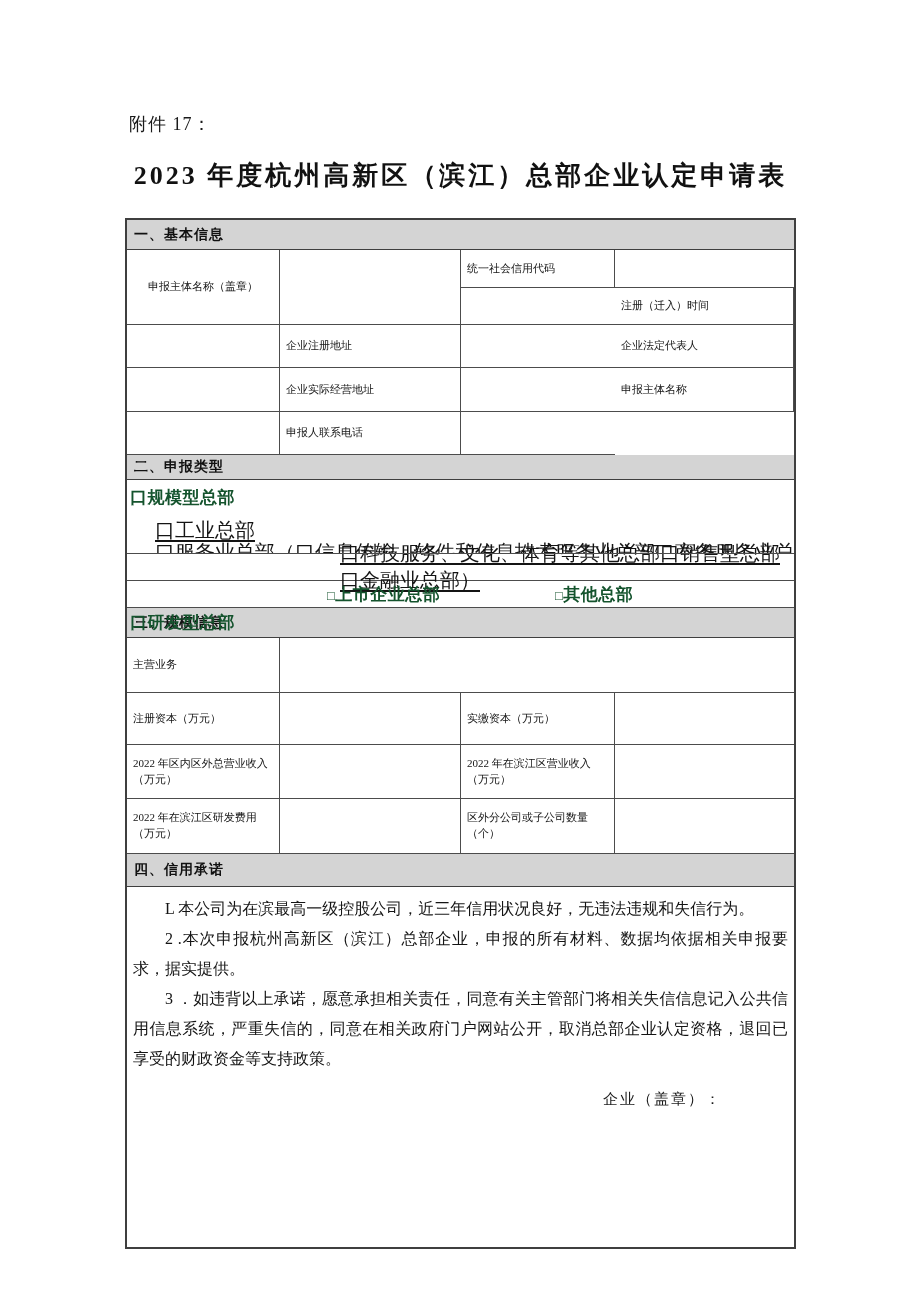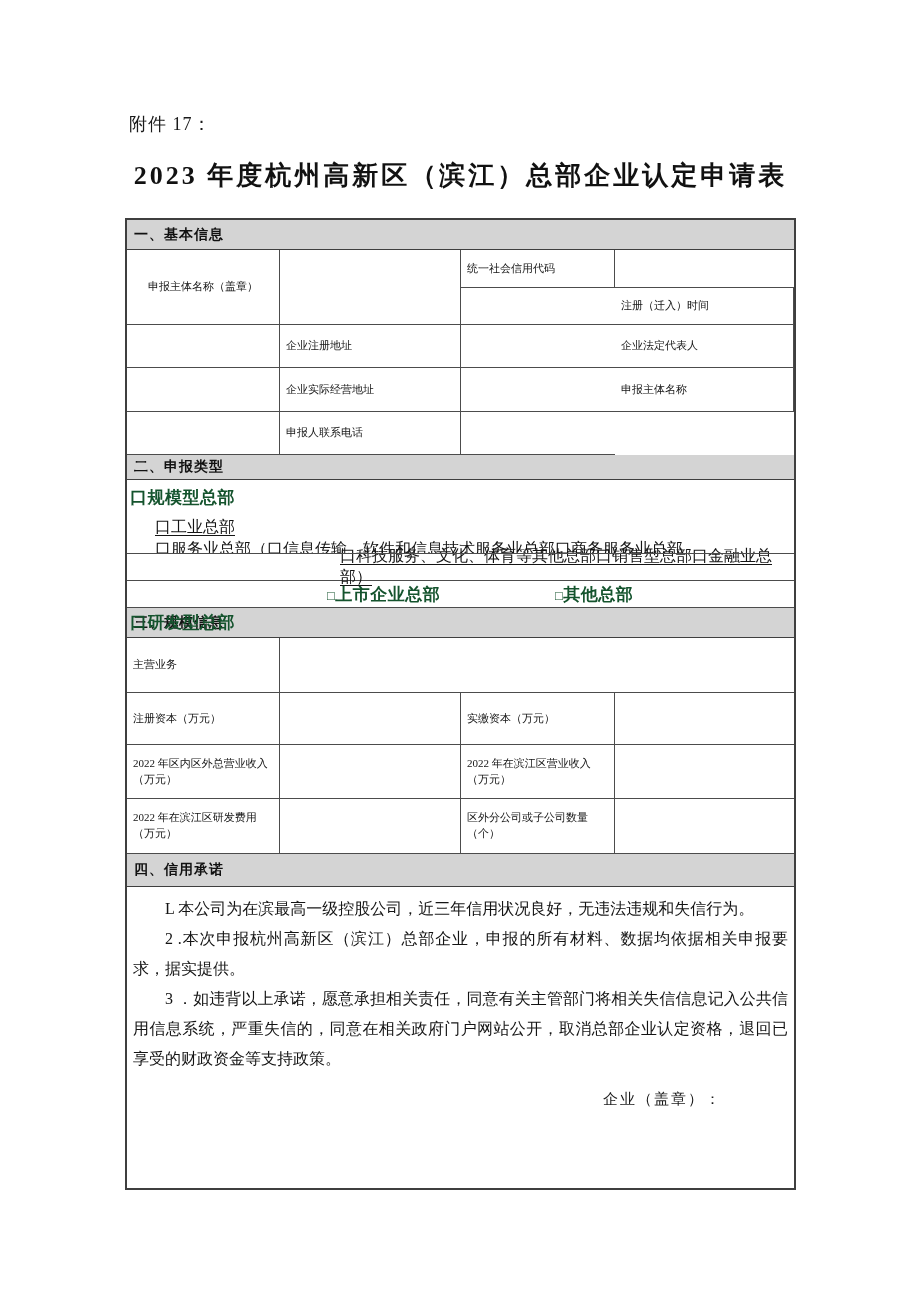--- a/index.html
+++ b/index.html
@@ -58,32 +58,32 @@
   .center{justify-content:center;text-align:center;}
 
   
   .s2a{height:74px;position:relative;overflow:hidden;border-bottom:1px solid var(--cell-line);}
   .s2b{height:27px;border-bottom:1px solid var(--cell-line);display:flex;align-items:center;padding-left:213px;font-size:16px;}
   .s2c{height:27px;border-bottom:1px solid var(--cell-line);position:relative;}
   .optbold{
     font-family:"Liberation Sans","DejaVu Sans",sans-serif;
     font-weight:bold;font-size:17px;color:#14532d;letter-spacing:0.5px;
   }
-  .kai{font-size:16px;color:#141414;}
+  .kai{font-size:20px;color:#141414;}
   .u{text-decoration:underline;text-underline-offset:3px;}
   .s2a .l1{position:absolute;top:6px;left:3px;}
   .s2a .l2{position:absolute;top:37px;left:28px;}
   .s2a .l3{position:absolute;top:59px;left:28px;white-space:nowrap;}
   .s2c .o1{position:absolute;left:3px;top:50%;transform:translateY(-50%);margin-top:28px;}
   .s2c .o2{position:absolute;left:200px;top:50%;transform:translateY(-50%);}
   .s2c .o3{position:absolute;left:428px;top:50%;transform:translateY(-50%);}
   .sq{font-size:13px;}
 
   
-  .s4body{height:301px;padding:7px 6px 0 6px;font-size:16px;}
+  .s4body{height:360px;padding:7px 6px 0 6px;font-size:16px;}
   .s4body p{margin:0;text-indent:32px;line-height:30px;text-align:justify;color:#141414;}
   .seal{margin-top:16px;margin-left:470px;font-size:15px;letter-spacing:2px;}
 </style>
 </head>
 <body>
 
 <div class="page">
   <div class="content">
 
     <div class="attachment">附件 17：</div>

